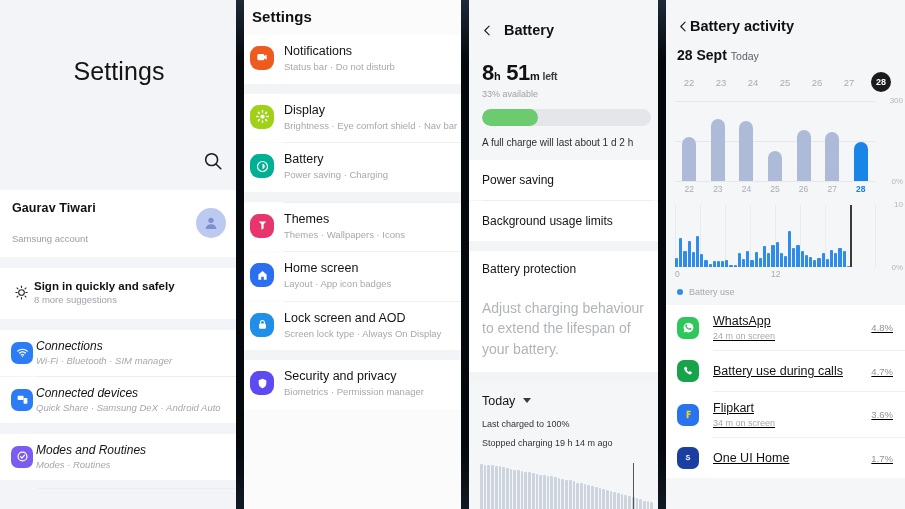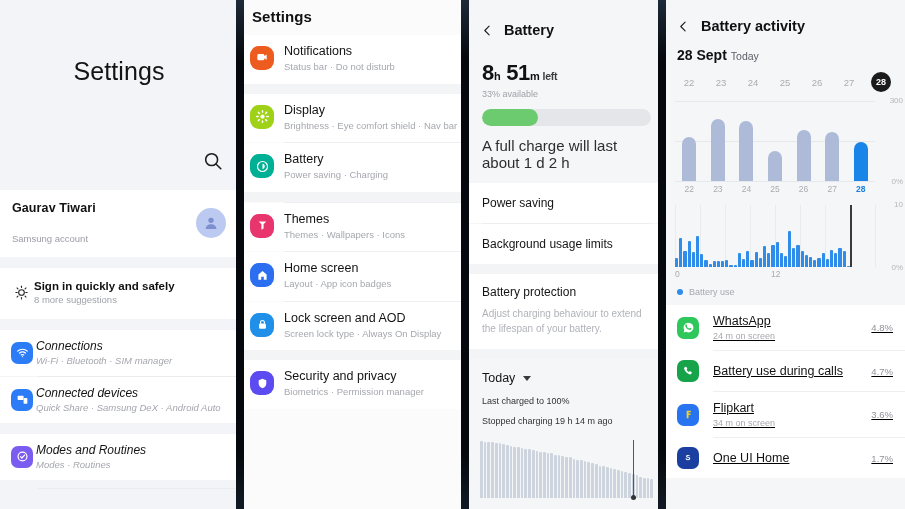--- a/index.html
+++ b/index.html
@@ -56,38 +56,38 @@
   #p3 { left:468px; width:197px; background:#f5f6f8; }
   .p3-head { display:flex; align-items:center; gap:10px; padding:22px 0 14px 13px; }
   .p3-head .ttl { font-size:14.5px; font-weight:700; color:#111; }
   .p3-block { background:#f5f6f8; padding:8px 14px 12px 14px; }
   .bigtime { font-size:22px; font-weight:700; color:#111; letter-spacing:-.3px; }
   .bigtime .unit { font-size:11px; font-weight:700; }
   .bigtime .left { font-size:10.5px; font-weight:700; color:#3b3b3b; margin-left:3px;}
   .availtxt { font-size:9px; color:#9fa2a8; margin-top:3px; }
   .bartrack { height:17px; border-radius:9px; background:#e4e6ea; margin-top:10px; overflow:hidden; }
   .barfill { height:100%; border-radius:9px; background:#6dcb6f; }
-  .fulltxt { font-size:15px; color:#2e2e2e; margin-top:11px; }
+  .fulltxt { font-size:10px; color:#2e2e2e; margin-top:11px; }
   .p3-item { background:#fff; padding:13px 14px; font-size:12px; color:#141414; }
   .p3-sep { height:1px; background:#eceef0; margin:0 14px; }
   .p3-prot { background:#fff; padding:11px 14px 13px 14px; }
   .p3-prot .h { font-size:12px; color:#141414; }
-  .p3-prot .s { font-size:10px; color:#b0b3b8; margin-top:8px; line-height:1.45; }
+  .p3-prot .s { font-size:14px; color:#b0b3b8; margin-top:22px; line-height:1.45; }
   .p3-today { background:#f5f6f8; padding:12px 14px 4px 14px; display:flex; align-items:center; gap:8px;}
   .p3-today .lab { font-size:12.5px; color:#141414; }
   .caret { width:0;height:0;border-left:4px solid transparent;border-right:4px solid transparent;border-top:5px solid #3a3a3a;}
   .p3-meta { padding:6px 14px 0 14px; font-size:9px; color:#333; line-height:1.5; }
   .p3-chart { margin:12px 12px 0 12px; height:58px; position:relative; display:flex; align-items:flex-end; gap:1px; }
   .p3-chart .cb { flex:1; background:#cdd4de; border-radius:1px 1px 0 0; }
   .p3-needle { position:absolute; width:1.5px; background:#555; bottom:0; }
   .p3-needle:after{ content:""; position:absolute; bottom:-2px; left:-2px; width:5px;height:5px;border-radius:50%;background:#333;}
 
   
   #p4 { left:665px; width:240px; background:#f5f6f8; }
-  .p4-head { display:flex; align-items:center; gap:11px; padding:18px 0 7px 12px; }
+  .p4-head { display:flex; align-items:center; padding:18px 0 7px 12px; }
   .p4-head .ttl { font-size:14.5px; font-weight:700; color:#111; }
   .p4-date { padding:5px 0 4px 12px; }
   .p4-date .d { font-size:14px; font-weight:700; color:#111; }
   .p4-date .t { font-size:10.5px; color:#5c5f66; margin-left:4px; }
   .daypick { display:flex; padding:4px 8px 3px 8px; align-items:center; }
   .daypick .dcell { flex:1; text-align:center; font-size:9.5px; color:#a9acb2; }
   .daypick .dcell.sel { color:#fff; }
   .dsel { display:inline-flex; width:20px;height:20px;border-radius:50%;background:#1b1b1b;align-items:center;justify-content:center;font-size:9px;font-weight:700;color:#fff;}
   .chartA { position:relative; margin:6px 30px 0 10px; height:80px; }
   .gl { position:absolute; left:0; right:0; height:1px; background:#e6e8ec; }

